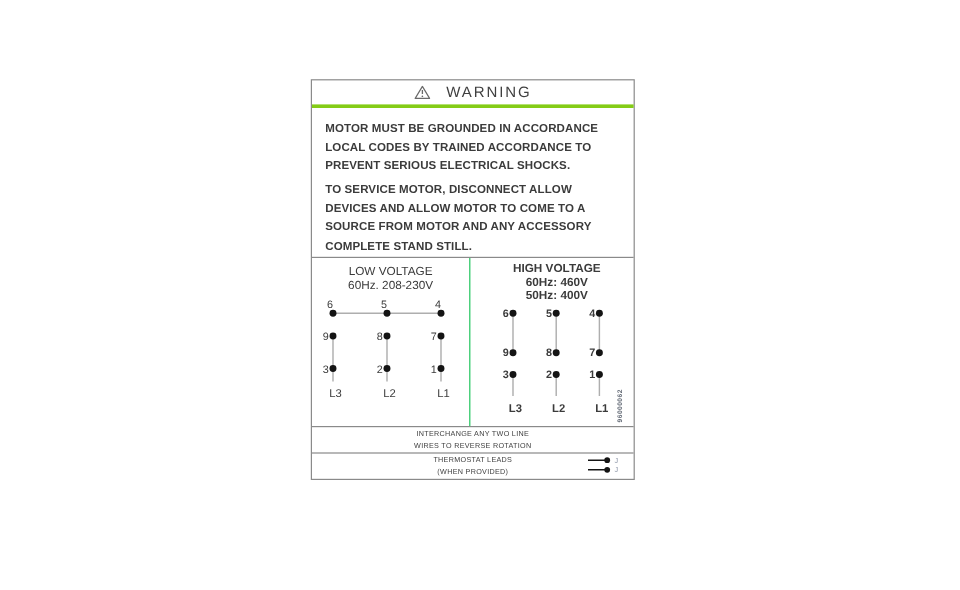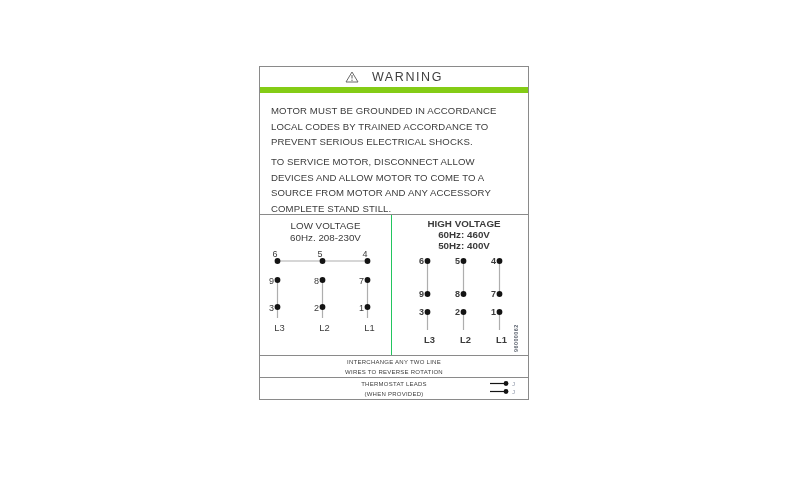--- a/index.html
+++ b/index.html
@@ -1,25 +1,25 @@
 <!DOCTYPE html>
 <html><head>
 <meta charset="utf-8">
 <style>
   html,body{margin:0;padding:0;background:#ffffff;}
   body{width:800px;height:492px;position:relative;overflow:hidden;
        font-family:"Liberation Sans",sans-serif;color:#3b3b3b;}
   .label-box{position:absolute;left:259px;top:66px;width:270px;height:334px;
        border:1px solid #8a8a8a;box-sizing:border-box;background:#ffffff;
        display:flex;flex-direction:column;}
-  .hdr{height:20px;border-bottom:6px solid #84cc16;display:flex;align-items:center;
+  .hdr{height:20px;border-bottom:3px solid #84cc16;display:flex;align-items:center;
        justify-content:center;gap:13px;flex:0 0 auto;}
   .hdr-title{font-size:12.5px;letter-spacing:1.6px;color:#3f3f3f;}
   .body-text{flex:1 1 auto;padding:10px 6px 0 11px;overflow:hidden;}
-  .body-text .ln{font-size:9.6px;line-height:15.5px;white-space:nowrap;letter-spacing:0.1px;}
+  .body-text .ln{font-size:9.6px;line-height:15.5px;white-space:nowrap;letter-spacing:0.1px;font-weight:bold;}
   .para2{margin-top:4.5px;}
   .volt-row{flex:0 0 141px;border-top:1px solid #8a8a8a;display:flex;box-sizing:border-box;}
   .volt-cell{position:relative;}
   .volt-low{width:131px;border-right:1px solid #22c55e;box-sizing:content-box;}
   .volt-high{flex:1;font-weight:bold;}
   svg{display:block;}
   text{font-family:"Liberation Sans",sans-serif;fill:#3b3b3b;}
   .ttl{font-size:9.8px;}
   .num{font-size:9px;}
   .lbl{font-size:9.4px;}

